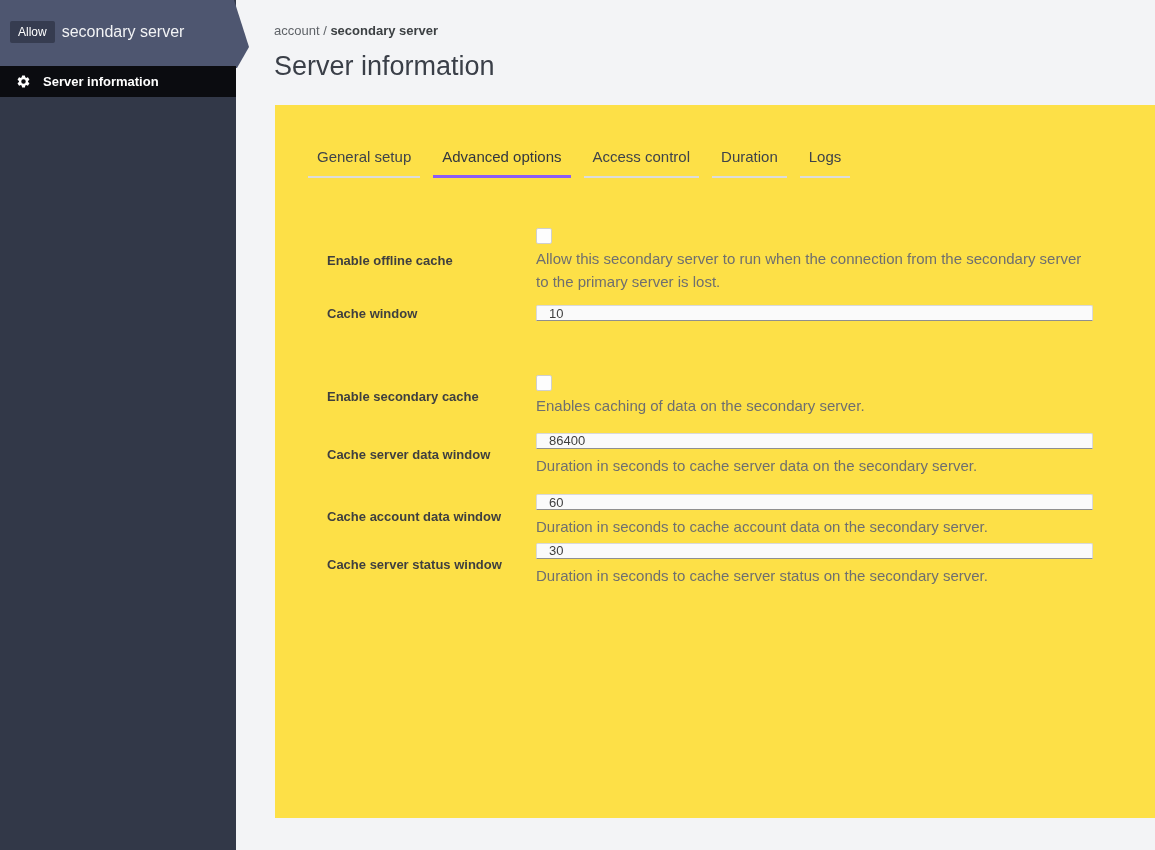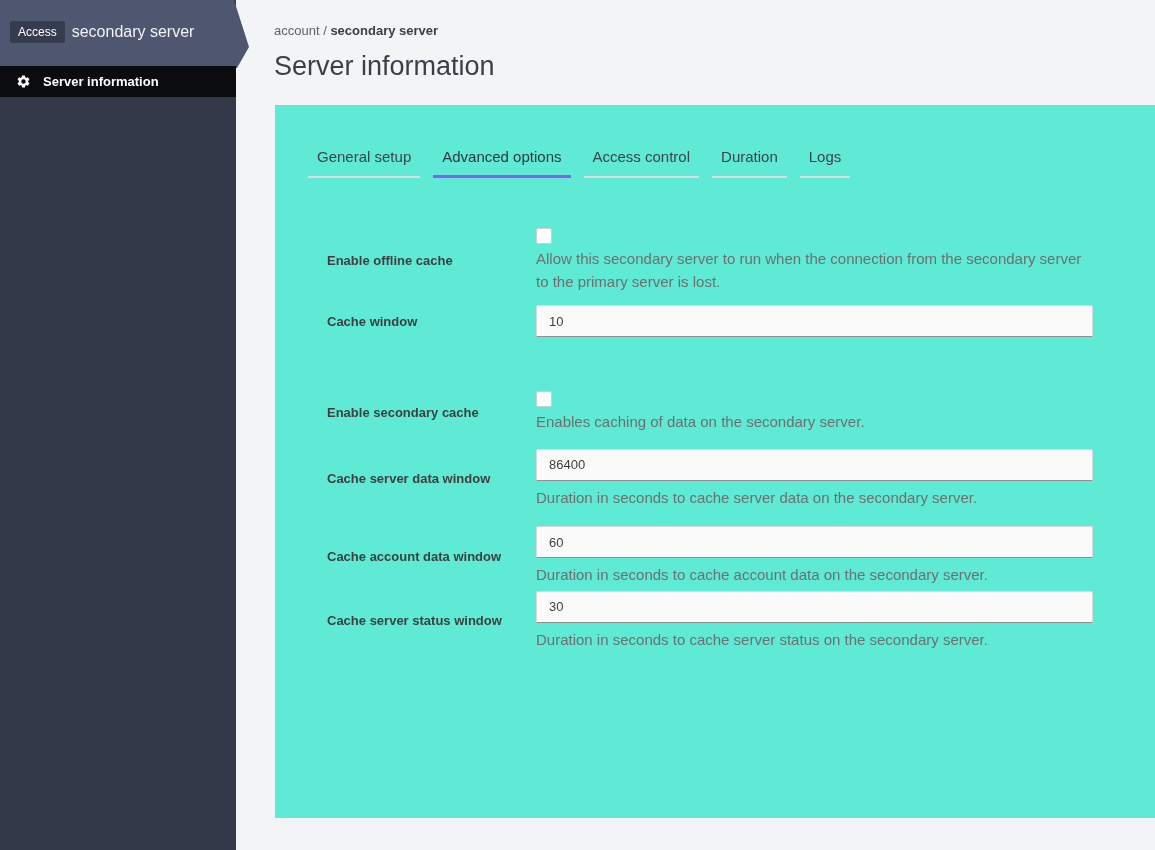--- a/index.html
+++ b/index.html
@@ -74,21 +74,21 @@
     color: #3a3f48;
     line-height: 36px;
     margin-top: 10px;
   }
 
   
   .card {
     margin: 21px 0 0 39px;
     width: 880px;
     height: 713px;
-    background: #5eead4;
+    background: #fde047;
     padding-top: 43px;
   }
 
   
   .tab-row {
     display: flex;
     align-items: flex-end;
     margin-left: 33px;
   }
   .tab {
@@ -127,21 +127,21 @@
     width: 16px; height: 16px;
     background: #fdfdfd;
     border: 1px solid #cfcfcf;
     border-radius: 2px;
     margin-bottom: 4px;
     cursor: pointer;
   }
   .text-input {
     display: block;
     width: 100%;
-    height: 32px;
+    height: 16px;
     background: #fafafa;
     border: 1px solid #d9d9d9;
     border-bottom: 1px solid #8f8f8f;
     border-radius: 2px 2px 0 0;
     padding: 6px 12px;
     font-family: "Liberation Sans", sans-serif;
     font-size: 13px;
     color: #3f3f3f;
     outline: none;
   }
@@ -155,21 +155,21 @@
   .mb-54 { margin-bottom: 54px; }
   .mb-15 { margin-bottom: 15px; }
   .mb-17 { margin-bottom: 17px; }
   .mb-16 { margin-bottom: 4px; }
 </style>
 </head>
 <body>
 
 <div class="sidebar">
   <div class="sidebar-header">
-    <span class="server-badge">Access</span>
+    <span class="server-badge">Allow</span>
     <span class="sidebar-title">secondary server</span>
   </div>
   <div class="sidebar-nav">
     <div class="nav-item">
       <span class="icon">
         <svg viewBox="0 0 24 24">
             <path d="M19.14 12.94a7.07 7.07 0 0 0 .05-.94 7.07 7.07 0 0 0-.05-.94l2.03-1.58a.5.5 0 0 0 .12-.63l-1.92-3.32a.5.5 0 0 0-.6-.22l-2.39.96a7.3 7.3 0 0 0-1.63-.94l-.36-2.54a.5.5 0 0 0-.5-.42h-3.84a.5.5 0 0 0-.5.42l-.36 2.54c-.59.24-1.13.56-1.63.94l-2.39-.96a.5.5 0 0 0-.6.22L2.65 8.85a.5.5 0 0 0 .12.63l2.03 1.58a7.07 7.07 0 0 0 0 1.88l-2.03 1.58a.5.5 0 0 0-.12.63l1.92 3.32c.13.22.39.31.6.22l2.39-.96c.5.38 1.04.7 1.63.94l.36 2.54c.04.24.25.42.5.42h3.84c.25 0 .46-.18.5-.42l.36-2.54c.59-.24 1.13-.56 1.63-.94l2.39.96c.21.09.47 0 .6-.22l1.92-3.32a.5.5 0 0 0-.12-.63l-2.03-1.58zM12 15.6A3.6 3.6 0 1 1 12 8.4a3.6 3.6 0 0 1 0 7.2z"></path>
           </svg>
       </span>
       <span>Server information</span>

